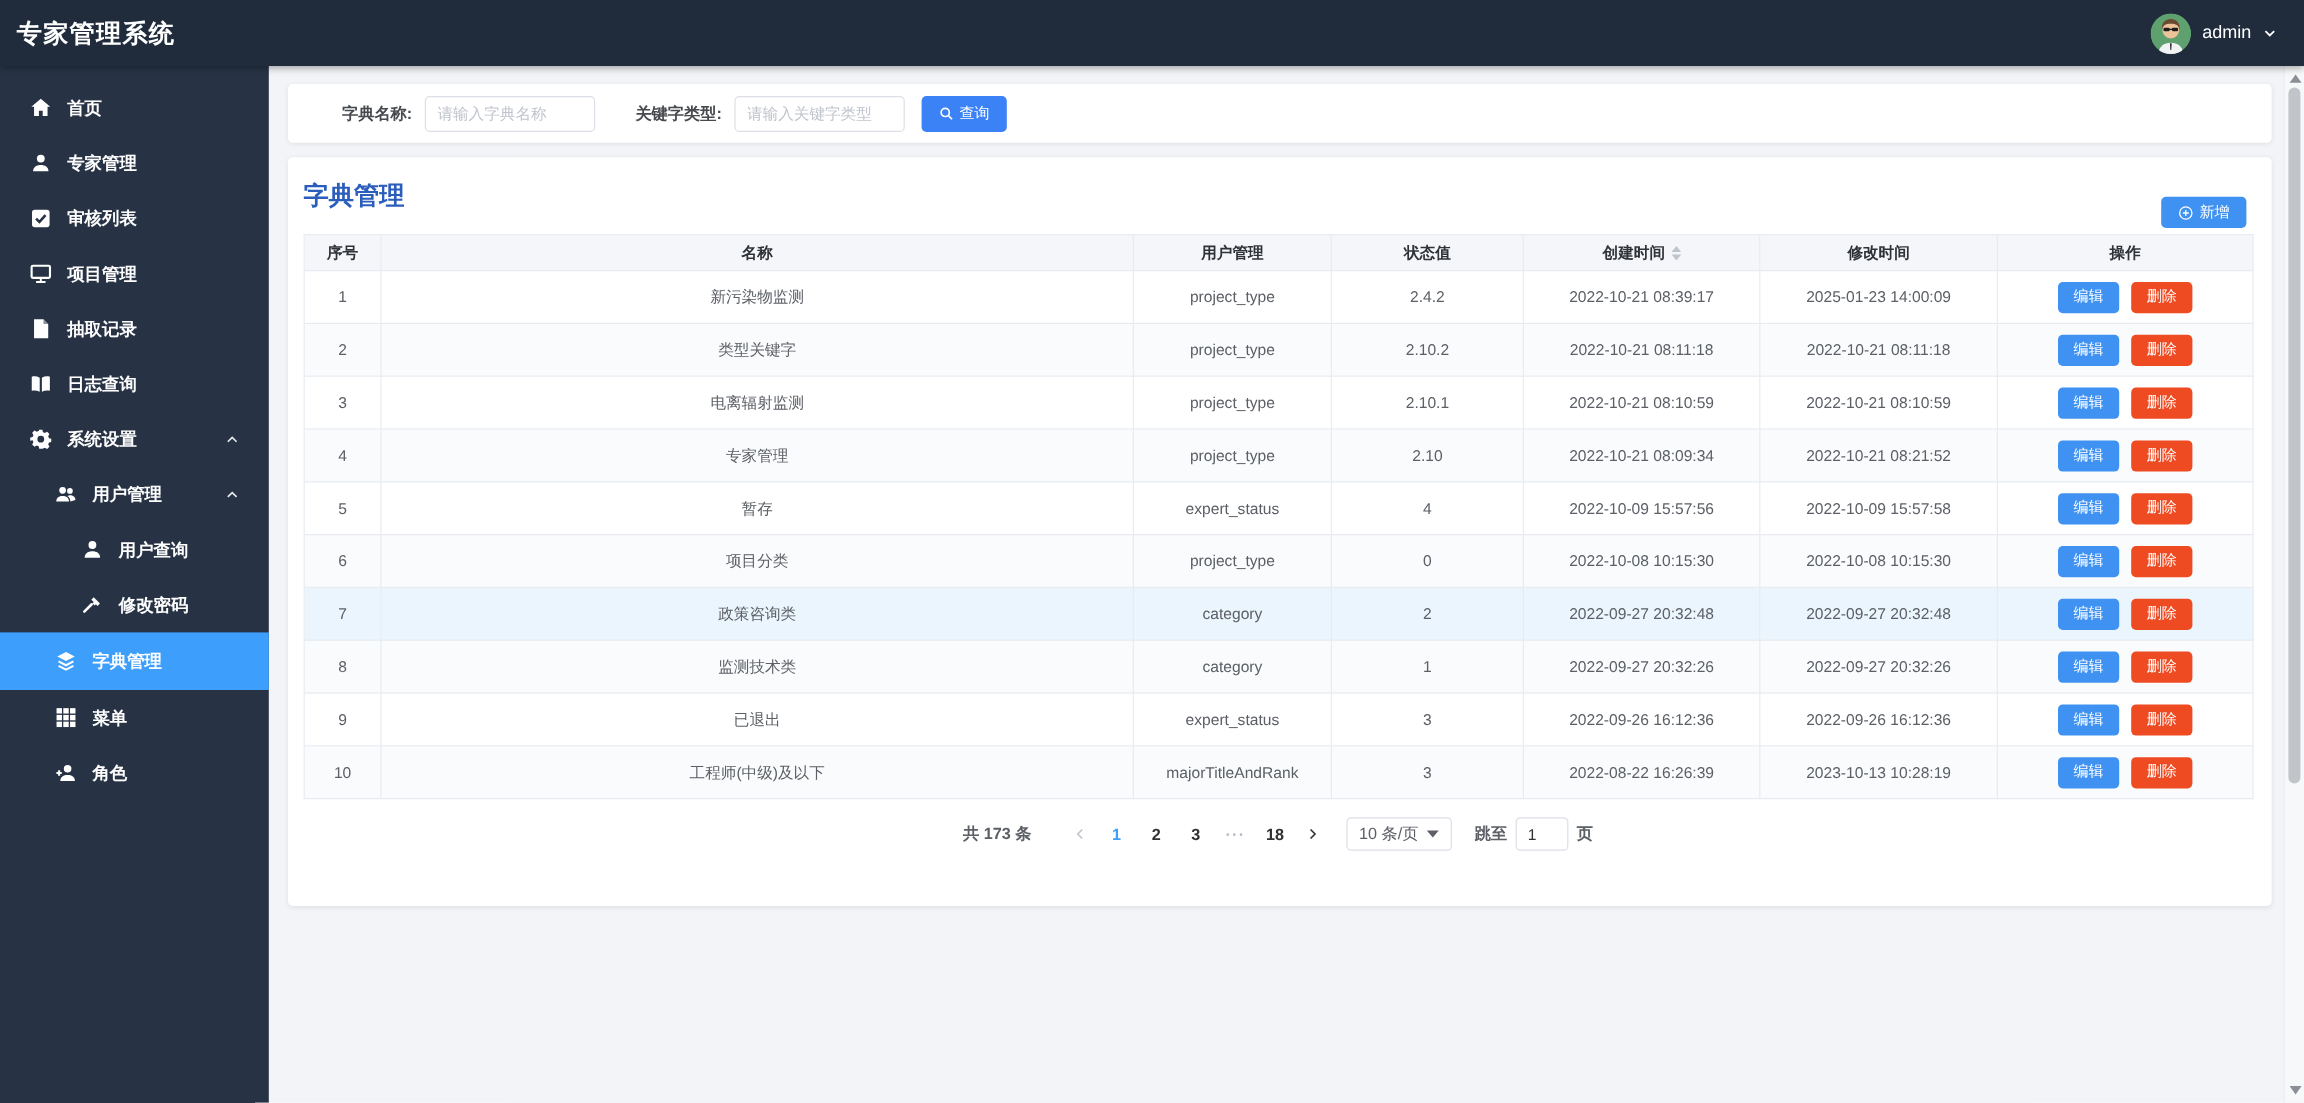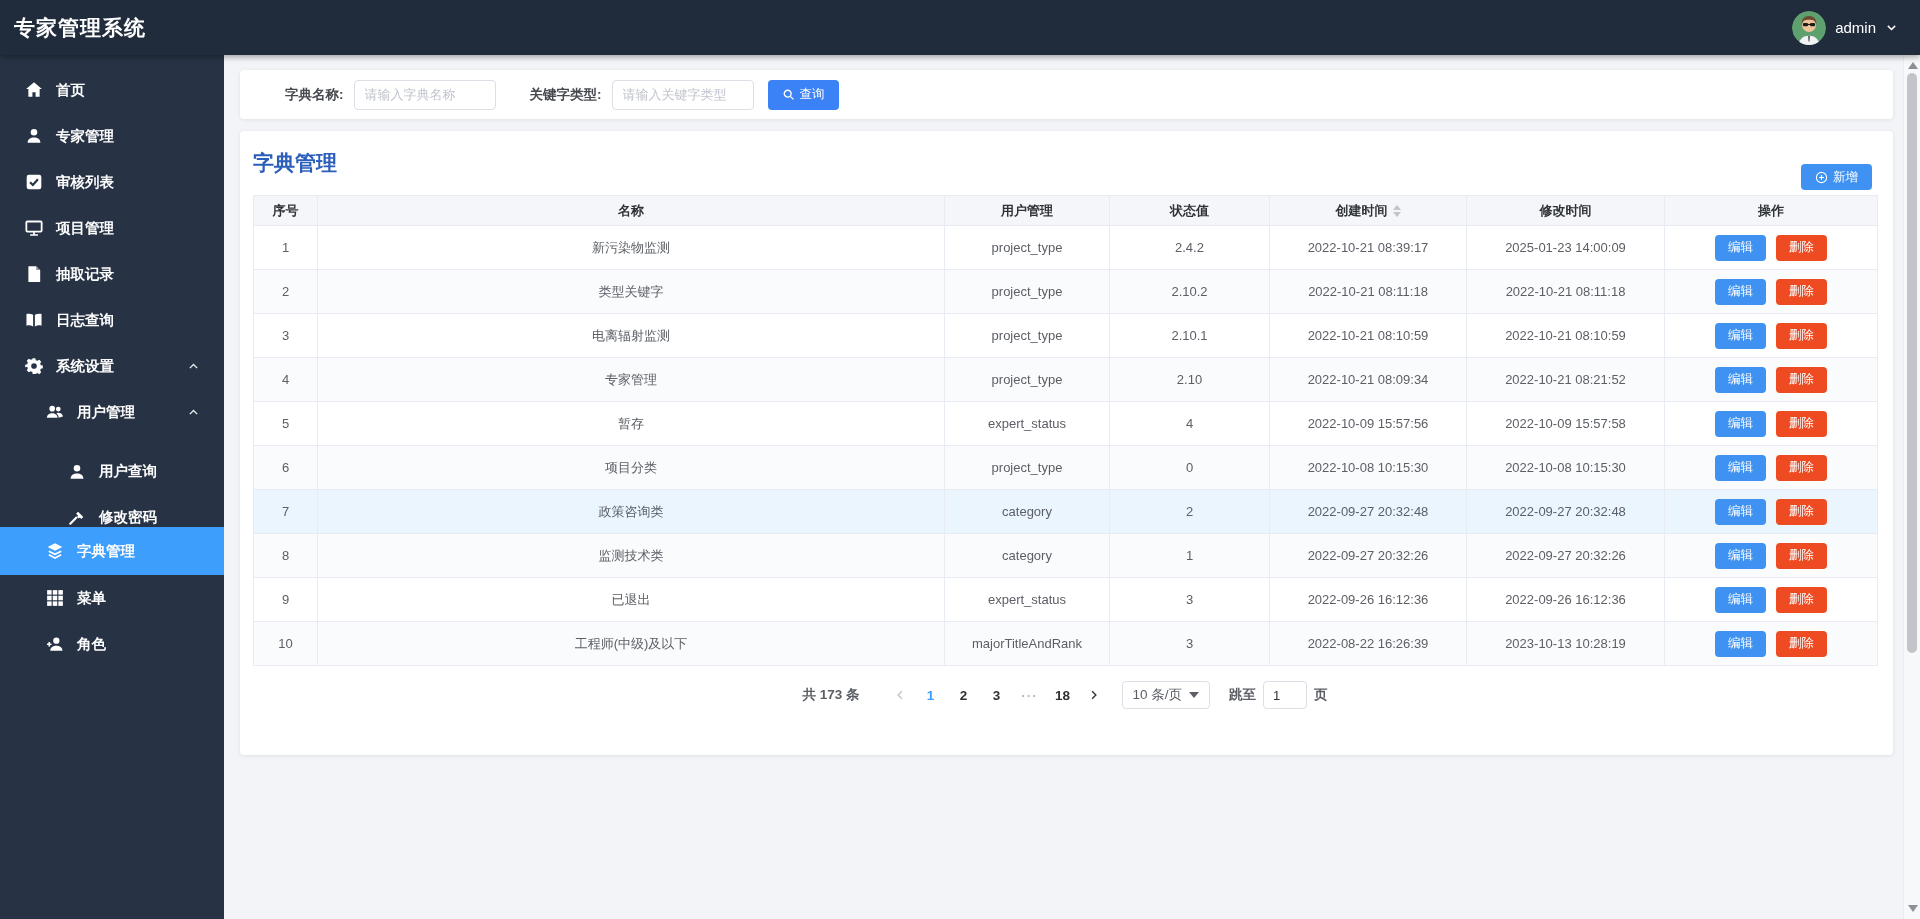--- a/index.html
+++ b/index.html
@@ -16,21 +16,21 @@
   .username { color:#fff; font-size:15px; }
   .user-area .chev svg { width:13px; height:13px; color:#fff; display:block; }
 
   
   .sidebar { position:absolute; top:55px; left:0; bottom:0; width:224px; background:#273345; z-index:20; padding-top:12px; }
   .side-item { position:relative; height:46px; display:flex; align-items:center; color:#fdfdfd; font-size:14.5px; font-weight:600; cursor:pointer; }
   .side-item .icon { width:18px; height:18px; display:inline-flex; margin-right:13px; flex:none; }
   .side-item .icon svg { width:100%; height:100%; color:#fff; }
   .side-item.lv1 { padding-left:25px; }
   .side-item.lv2 { padding-left:46px; }
-  .side-item.lv3 { padding-left:68px;align-items:flex-end; }
+  .side-item.lv3 { padding-left:68px; }
   .side-item.active { background:#3e9efc; height:48px; }
   .side-item .expander { position:absolute; right:24px; width:13px; height:13px; }
   .side-item .expander svg { width:13px; height:13px; color:#e6eaef; display:block; }
 
   
   .content { position:absolute; top:55px; left:224px; right:17px; bottom:0; }
   .card { position:absolute; left:16px; width:1653px; background:#fff; border-radius:4px; box-shadow:0 1px 4px rgba(0,21,41,.08); }
   .search-card { top:15px; height:49px; display:flex; align-items:center; padding-left:45px; }
   .search-card label { color:#46494e; font-weight:bold; font-size:13.5px; margin-right:10px; }
   .search-card input { width:142px; height:30px; border:1px solid #dcdfe6; border-radius:4px; padding:0 10px; font-size:13px; color:#303133; outline:none; font-family:inherit; }

